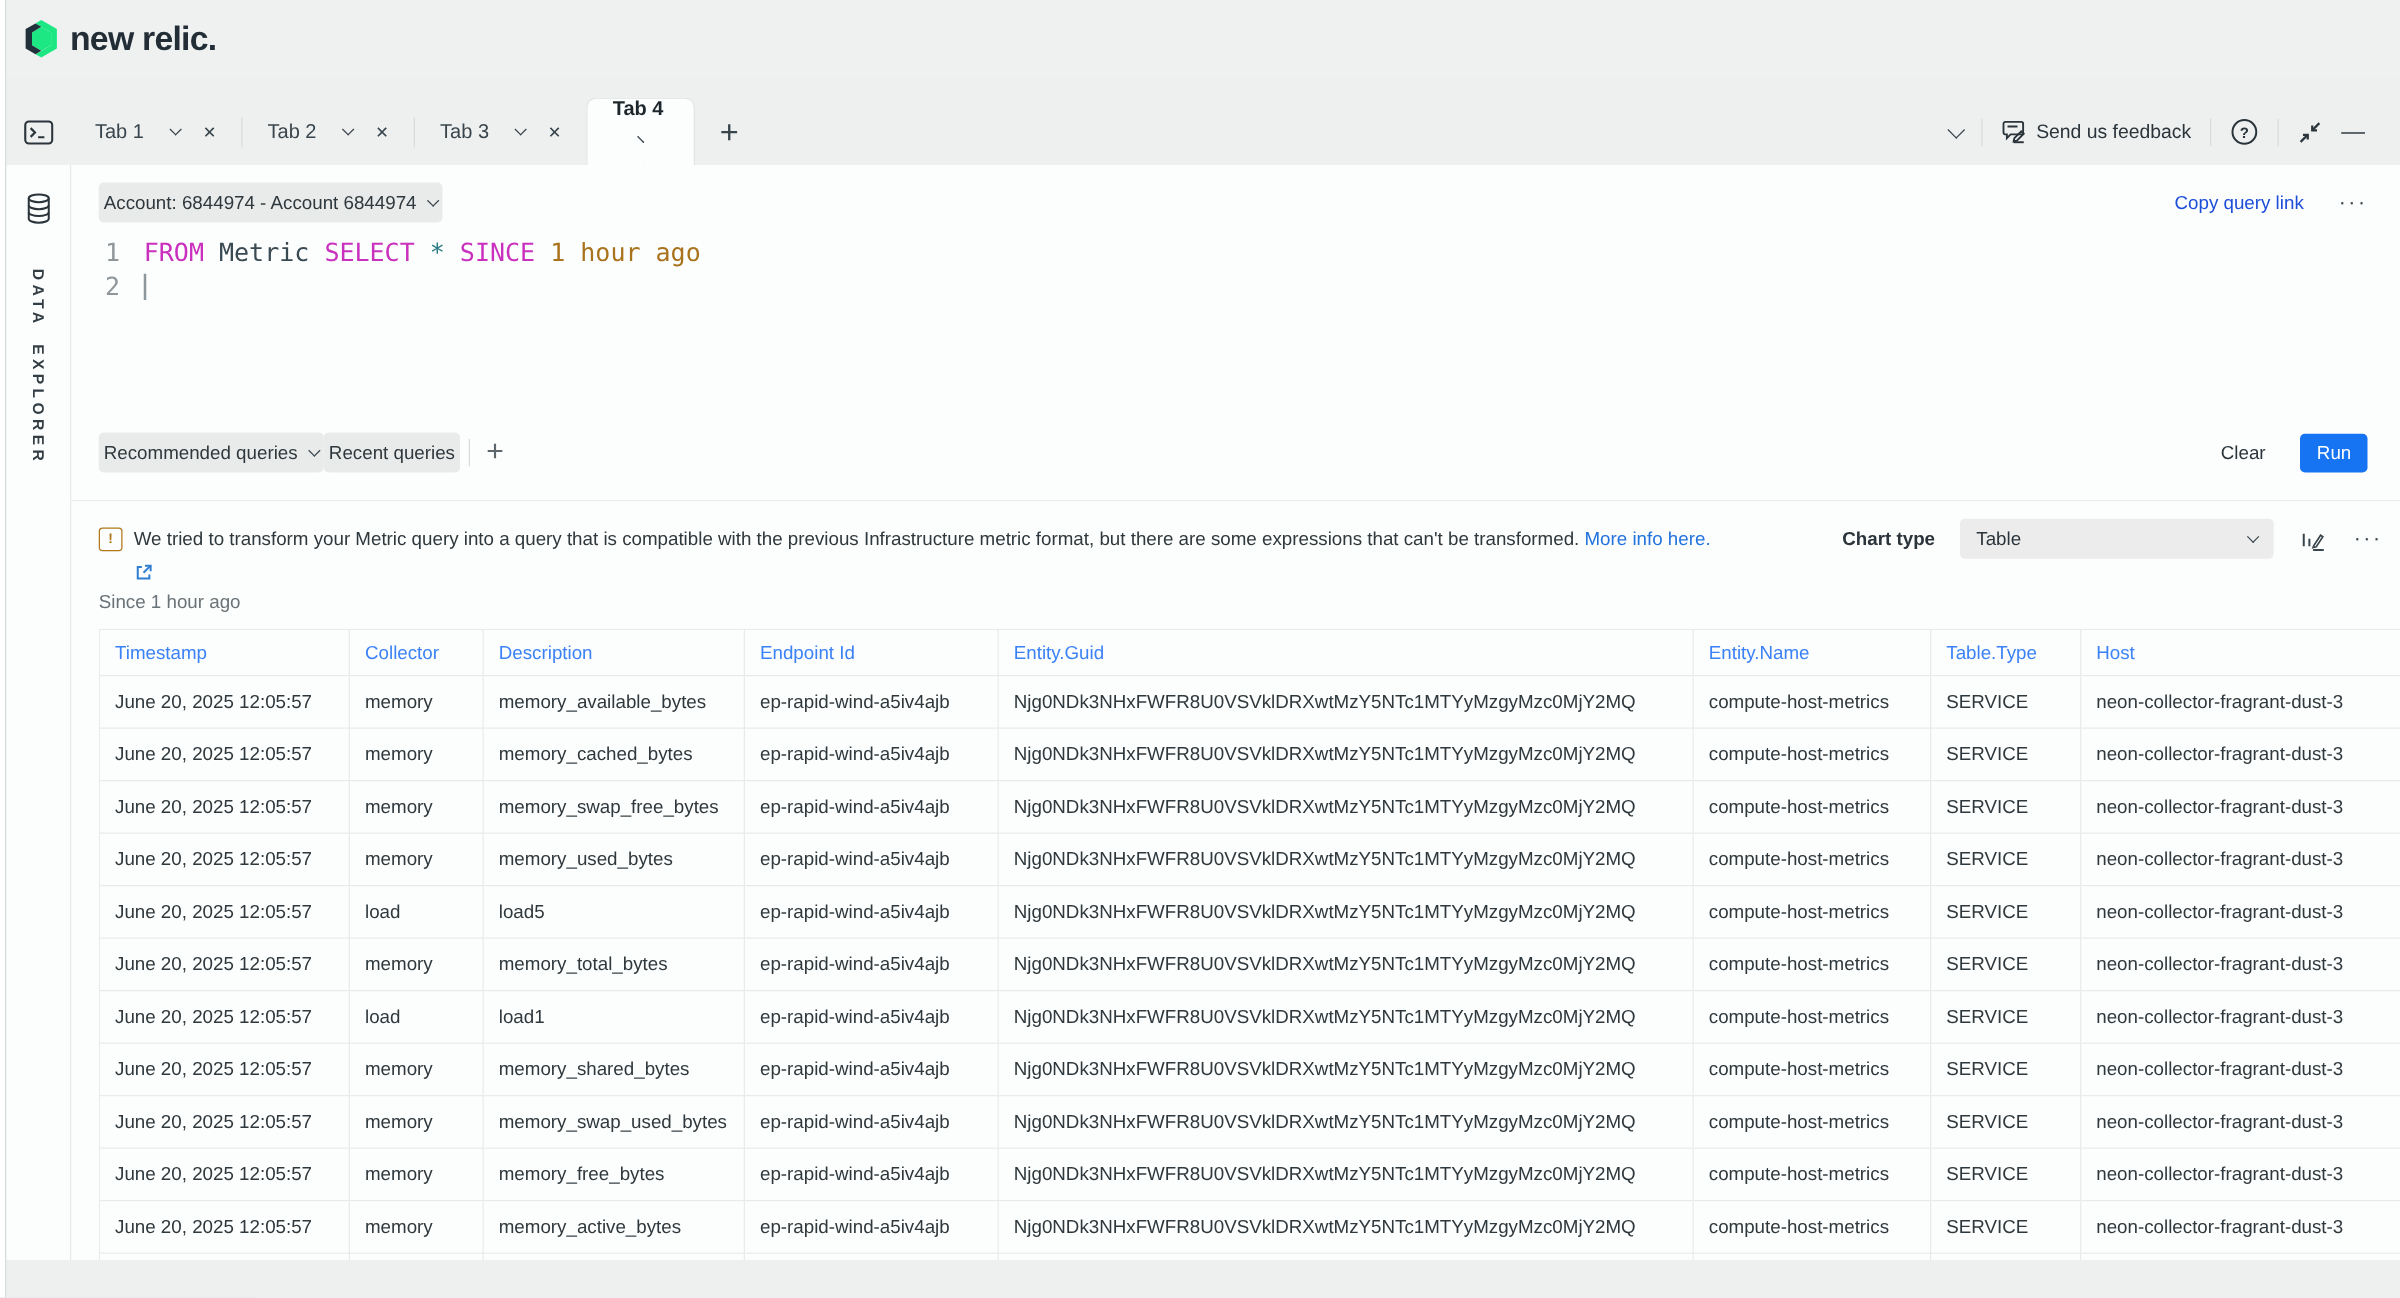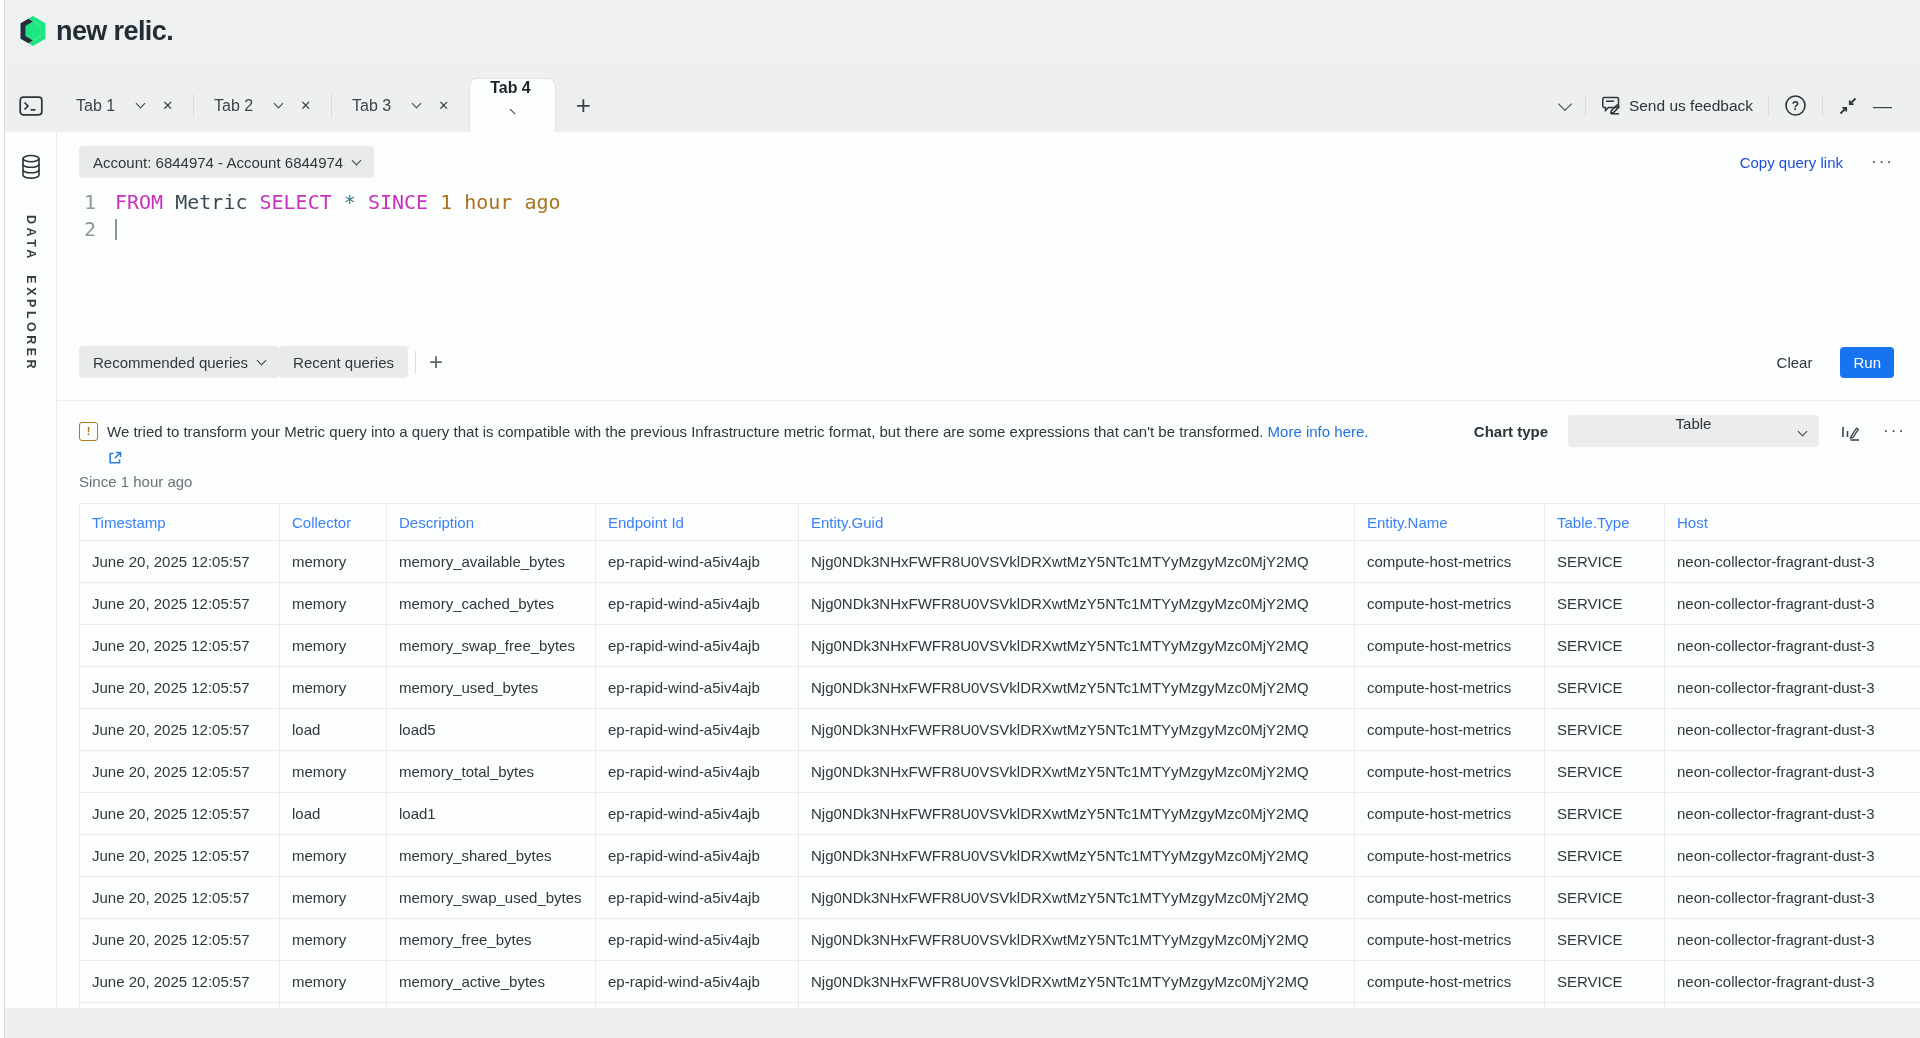--- a/index.html
+++ b/index.html
@@ -34,21 +34,21 @@
 
   
   .main{position:absolute;left:5px;right:0;top:132px;height:876px;background:#fcfdfd;display:flex;}
   .rail{width:51px;border-right:1px solid #e8eaea;display:flex;flex-direction:column;align-items:center;flex:none;}
   .rail-db{margin-top:22px;cursor:pointer;}
   .rail-label{margin-top:34px;writing-mode:vertical-rl;text-orientation:mixed;font-size:12.5px;font-weight:600;letter-spacing:3.5px;word-spacing:7px;color:#333e44;}
   .content{flex:1;position:relative;overflow:hidden;}
 
   
   .acct-row{position:absolute;top:14px;left:22px;right:26px;display:flex;align-items:center;}
-  .pill{display:flex;align-items:center;gap:10px;height:32px;padding:0 14px;background:#e9ebeb;border-radius:4px;font-size:15px;color:#2f383c;cursor:pointer;}
+  .pill{display:flex;align-items:center;gap:10px;height:32px;padding:0 4px;background:#e9ebeb;border-radius:4px;font-size:15px;color:#2f383c;cursor:pointer;}
   .copy-link{margin-left:auto;font-size:15px;color:#1d4ed8;cursor:pointer;}
   .dots{margin-left:28px;font-size:17px;letter-spacing:2px;color:#39454c;cursor:pointer;}
 
   
   .editor{position:absolute;top:57px;left:22px;right:20px;font-family:"DejaVu Sans Mono",monospace;font-size:20px;line-height:27px;cursor:text;}
   .ed-line{display:flex;white-space:pre;}
   .gutter{width:17px;text-align:right;color:#8f979b;margin-right:19px;flex:none;}
   .tok-keyword{color:#c930bd;}
   .tok-plain{color:#3a4a52;}
   .tok-star{color:#2b7c85;}
@@ -65,21 +65,21 @@
   .section-divider{position:absolute;top:268px;left:0;right:0;height:1px;background:#eceeee;}
 
   
   .results-head{position:absolute;top:283px;left:22px;right:14px;}
   .warn-row{display:flex;align-items:center;}
   .warn-icon{width:17px;height:17px;border:1.6px solid #b0771b;border-radius:3px;color:#b0771b;font-size:11px;font-weight:700;display:flex;align-items:center;justify-content:center;flex:none;margin-right:9px;}
   .warn-text{font-size:15px;color:#2f383c;white-space:nowrap;}
   .warn-link{color:#2273dd;cursor:pointer;}
   .chart-controls{margin-left:auto;display:flex;align-items:center;gap:20px;}
   .chart-type-label{font-size:15px;font-weight:700;color:#2a343a;white-space:nowrap;}
-  .select{width:225px;height:32px;background:#ececed;border-radius:4px;display:flex;align-items:center;padding:0 13px;font-size:15px;color:#2a343a;cursor:pointer;flex-direction:column;}
+  .select{width:225px;height:32px;background:#ececed;border-radius:4px;display:flex;align-items:center;padding:0 13px;font-size:15px;color:#2a343a;cursor:pointer;}
   .select .chev{margin-left:auto;}
   .ext-row{margin-top:3px;margin-left:28px;height:18px;}
   .since-label{margin-top:5px;font-size:15px;color:#697276;}
 
   
   .table-wrap{position:absolute;top:371px;left:22px;right:0;bottom:0;overflow:hidden;}
   table{border-collapse:collapse;table-layout:fixed;width:2000px;}
   th,td{border:1px solid #e9ebeb;padding:0 12px;text-align:left;font-weight:normal;font-size:15px;white-space:nowrap;overflow:hidden;}
   th{height:36px;color:#3b82f6;}
   td{height:41px;color:#2f383c;}

